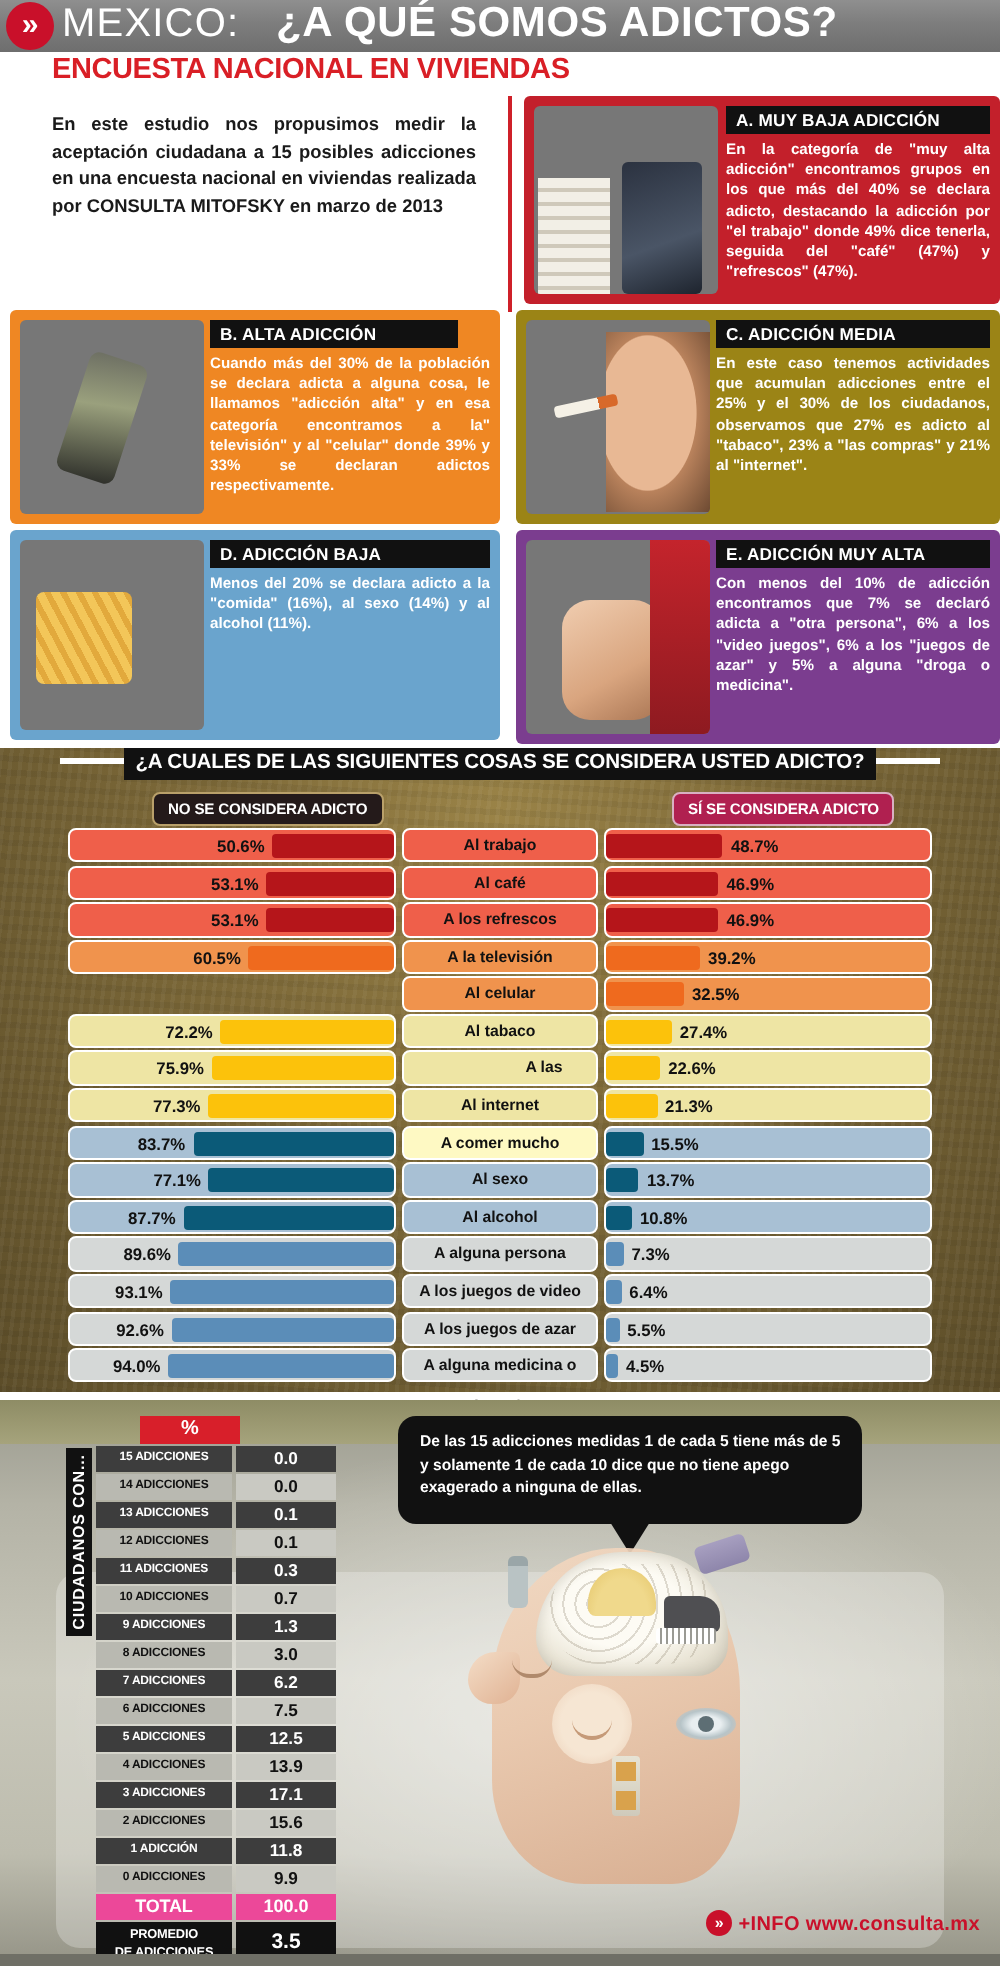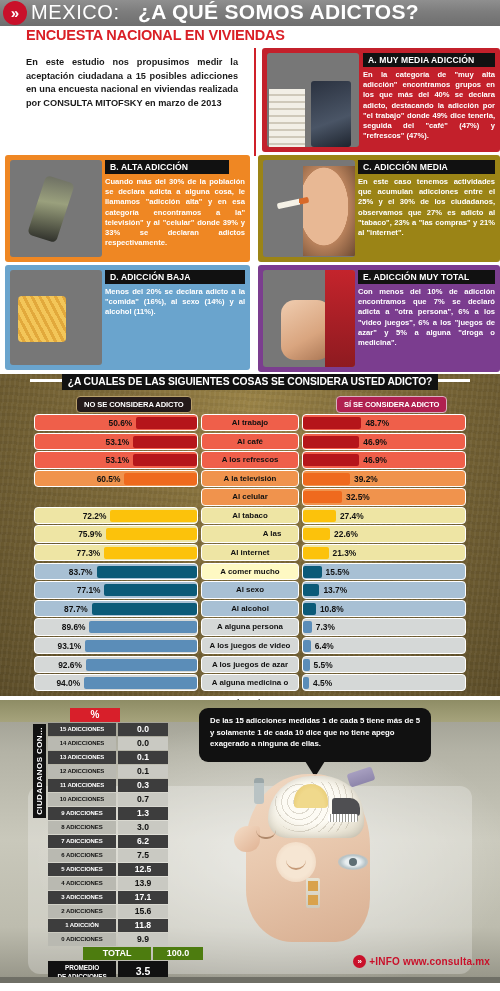--- a/index.html
+++ b/index.html
@@ -159,21 +159,21 @@
   .trow{position:relative;height:13.1px;margin-bottom:.9px;}
   .tlab{position:absolute;left:0;top:0;width:68px;height:13.1px;line-height:13.1px;
         font-size:6px;font-weight:bold;color:#fff;text-align:center;letter-spacing:-.1px;}
   .tval{position:absolute;left:70px;top:0;width:50px;height:13.1px;line-height:13.1px;
         font-size:8.6px;font-weight:bold;color:#fff;text-align:center;}
   .thead{position:absolute;left:70px;top:708px;width:50px;height:14px;background:#d81f2a;
          color:#fff;font-size:10px;font-weight:bold;text-align:center;line-height:14px;}
   .dk{background:#3d3d3d;}
   .lt{background:#b9b9b1;color:#111 !important;}
   .ltv{background:#c9c9c2;color:#111 !important;}
-  .totrow .tlab,.totrow .tval{background:#4d7c0f;color:#fff !important;font-size:9px;margin-left:35px;}
+  .totrow .tlab,.totrow .tval{background:#ec4899;color:#fff !important;font-size:9px;}
   .prorow{height:20px;}
   .prorow .tlab{height:20px;background:#111;line-height:9px;padding-top:2px;box-sizing:border-box;font-size:6.4px;}
   .prorow .tval{height:20px;background:#111;line-height:20px;font-size:10.5px;}
 
   .callout{
     position:absolute;left:199px;top:708px;width:232px;height:54px;background:#111;border-radius:9px;
   }
   .callout .ctxt{position:absolute;left:11px;top:7px;width:212px;font-size:7.8px;line-height:11.5px;
     color:#fff;font-weight:bold;}
   .callout .tail{position:absolute;left:106px;top:53px;width:0;height:0;
@@ -233,21 +233,21 @@
   </div>
   <div class="subtitle">ENCUESTA NACIONAL EN VIVIENDAS</div>
 
   <div class="introwrap">
     <div class="introtxt">En este estudio nos propusimos medir la aceptación ciudadana a 15 posibles adicciones en una encuesta nacional en viviendas realizada por CONSULTA MITOFSKY en marzo de 2013</div>
   </div>
   <div class="redline"></div>
 
   <div class="panel pA">
     <div class="img ph-desk"></div>
-    <div class="ttl">A. MUY MEDIA ADICCIÓN</div>
+    <div class="ttl">A. MUY BAJA ADICCIÓN</div>
     <div class="bdy">En la categoría de "muy alta adicción" encontramos grupos en los que más del 40% se declara adicto, destacando la adicción por "el trabajo" donde 49% dice tenerla, seguida del "café" (47%) y "refrescos" (47%).</div>
   </div>
 
   <div class="panel pB">
     <div class="img ph-phone"></div>
     <div class="ttl">B. ALTA ADICCIÓN</div>
     <div class="bdy">Cuando más del 30% de la población se declara adicta a alguna cosa, le llamamos "adicción alta" y en esa categoría encontramos a la" televisión" y al "celular" donde 39% y 33% se declaran adictos respectivamente.</div>
   </div>
 
   <div class="panel pC">
@@ -257,21 +257,21 @@
   </div>
 
   <div class="panel pD">
     <div class="img ph-fries"></div>
     <div class="ttl">D. ADICCIÓN BAJA</div>
     <div class="bdy">Menos del 20% se declara adicto a la "comida" (16%), al sexo (14%) y al alcohol (11%).</div>
   </div>
 
   <div class="panel pE">
     <div class="img ph-hands"></div>
-    <div class="ttl">E. ADICCIÓN MUY TOTAL</div>
+    <div class="ttl">E. ADICCIÓN MUY ALTA</div>
     <div class="bdy">Con menos del 10% de adicción encontramos que 7% se declaró adicta a "otra persona", 6% a los "video juegos", 6% a los "juegos de azar" y 5% a alguna "droga o medicina".</div>
   </div>
 
   <div class="chartbg"></div>
   <div class="qbar"></div>
   <div class="qtitle">¿A CUALES DE LAS SIGUIENTES COSAS SE CONSIDERA USTED ADICTO?</div>
   <div class="legL">NO SE CONSIDERA ADICTO</div>
   <div class="legR">SÍ SE CONSIDERA ADICTO</div>
 
   <div class="rows" id="chart-rows">

